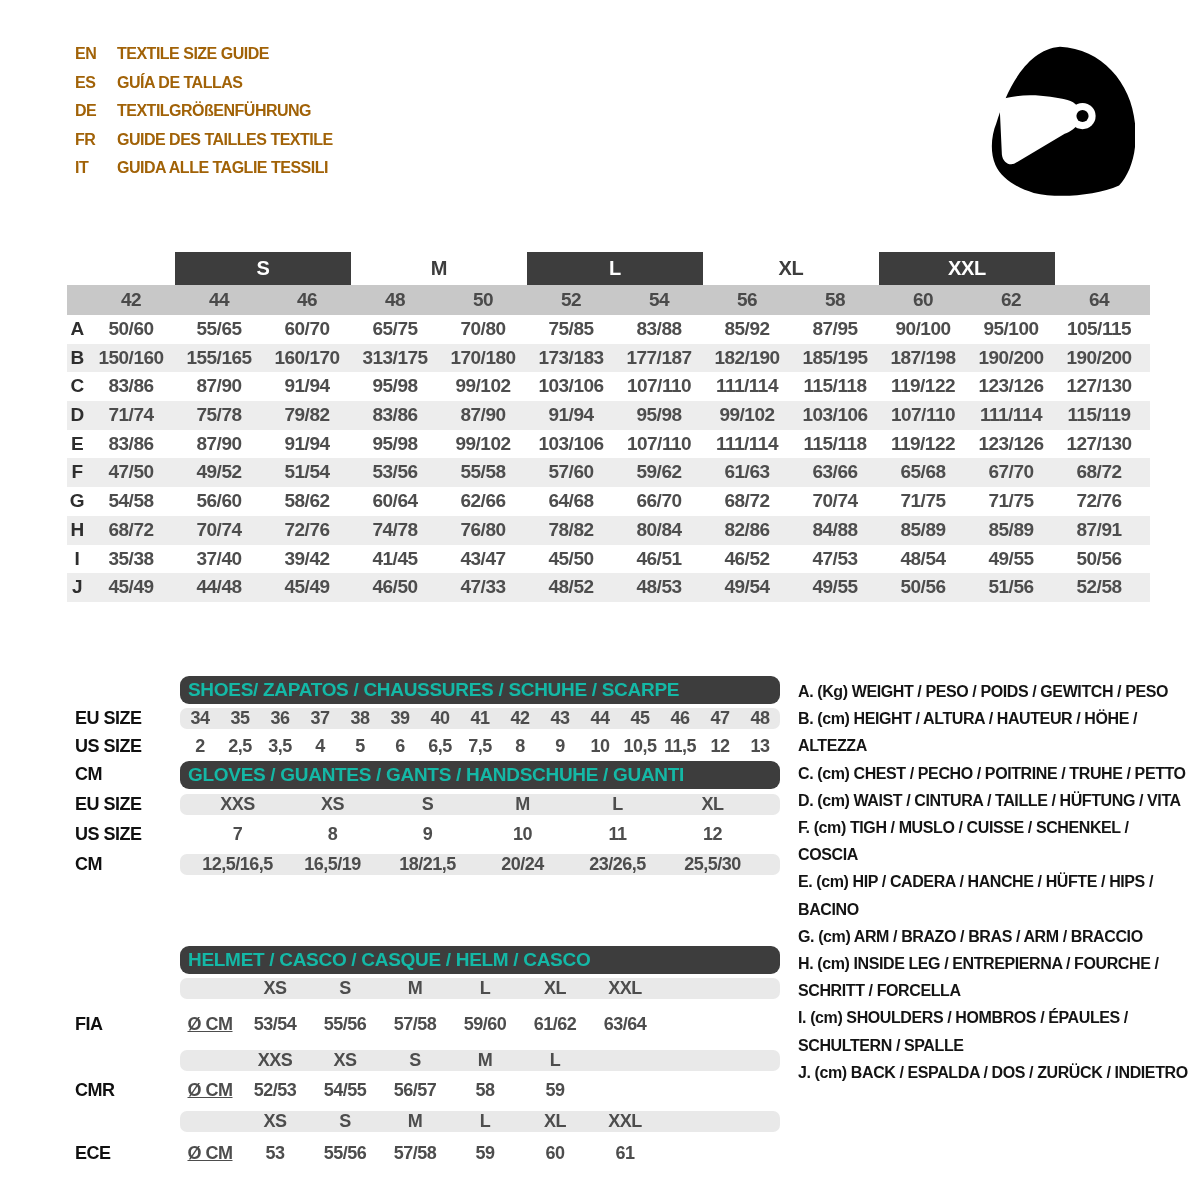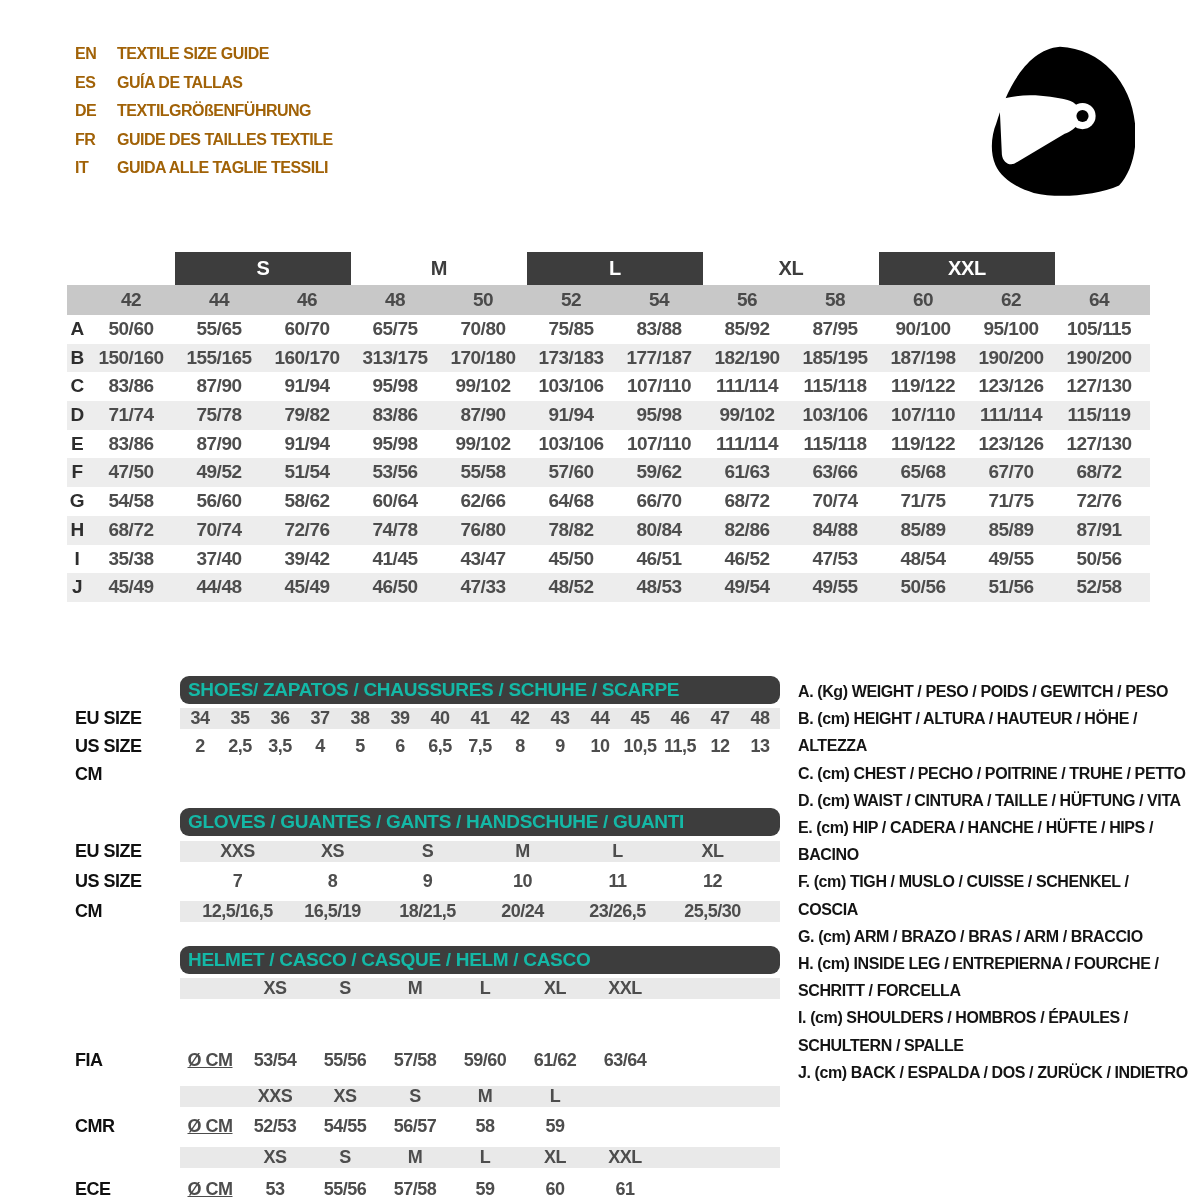--- a/index.html
+++ b/index.html
@@ -30,30 +30,30 @@
   .trow .letter{color:#2e2e2e;}
   .shade{background:#ededed;}
 
   
   .section{position:absolute;left:70px;width:710px;}
   .sec-bar{margin-left:110px;width:600px;height:28px;background:#3d3d3d;color:#14b8a6;
            font-size:19px;line-height:28px;padding-left:8px;box-sizing:border-box;letter-spacing:-0.3px;border-radius:9px;}
   .srow{display:flex;align-items:center;}
   .slabel{width:110px;font-size:18px;color:#101010;letter-spacing:-0.5px;padding-left:5px;
           box-sizing:border-box;display:flex;align-items:center;}
-  .scells{width:600px;display:grid;align-items:center;box-sizing:border-box;}
+  .scells{width:600px;display:grid;align-items:center;box-sizing:border-box;border-radius:7px;}
   .scell{text-align:center;font-size:18px;letter-spacing:-0.5px;color:#4d4d4d;}
   .sshade{background:#e9e9e9;}
   .g15{grid-template-columns:repeat(15,40px);}
   .g6{grid-template-columns:repeat(6,95px);padding-left:10px;}
   .g7{grid-template-columns:60px repeat(6,70px);}
   #shoes-rows .srow{height:28px;}
   #gloves-rows .srow{height:30px;}
   #helmet-rows .srow:nth-child(1){height:28px;}
-  #helmet-rows .srow:nth-child(2){height:44px;margin-top:36px;}
+  #helmet-rows .srow:nth-child(2){height:44px;}
   #helmet-rows .srow:nth-child(3){height:28px;}
   #helmet-rows .srow:nth-child(4){height:32px;}
   #helmet-rows .srow:nth-child(5){height:30px;}
   #helmet-rows .srow:nth-child(6){height:34px;}
   #helmet-rows .scell.unit{color:#4d4d4d;text-decoration:underline;}
 
   
   .legend{position:absolute;left:798px;top:678px;width:394px;}
   .legend-item{font-size:16px;line-height:27.2px;letter-spacing:-0.4px;color:#141414;}
 </style>
@@ -314,21 +314,21 @@
             <div class="scell">12</div>
             <div class="scell">13</div>
           </div>
         </div>
         <div class="srow">
           <div class="slabel">CM</div>
         </div>
       </div>
   </div>
 
-  <div class="section" style="top:808px">
+  <div class="section" style="top:761px">
     <div class="sec-bar">GLOVES / GUANTES / GANTS / HANDSCHUHE / GUANTI</div>
     <div id="gloves-rows">
         <div class="srow">
           <div class="slabel">EU SIZE</div>
           <div class="scells g6 sshade">
             <div class="scell">XXS</div>
             <div class="scell">XS</div>
             <div class="scell">S</div>
             <div class="scell">M</div>
             <div class="scell">L</div>
@@ -434,21 +434,21 @@
           </div>
         </div>
       </div>
   </div>
 
   <div class="legend" id="legend-items">
       <div class="legend-item">A. (Kg) WEIGHT / PESO / POIDS / GEWITCH / PESO</div>
       <div class="legend-item">B. (cm) HEIGHT / ALTURA / HAUTEUR / HÖHE / ALTEZZA</div>
       <div class="legend-item">C. (cm) CHEST / PECHO / POITRINE / TRUHE / PETTO</div>
       <div class="legend-item">D. (cm) WAIST / CINTURA / TAILLE / HÜFTUNG / VITA</div>
+      <div class="legend-item">F. (cm) TIGH / MUSLO / CUISSE / SCHENKEL / COSCIA</div>
       <div class="legend-item">E. (cm) HIP / CADERA / HANCHE / HÜFTE / HIPS / BACINO</div>
-      <div class="legend-item">F. (cm) TIGH / MUSLO / CUISSE / SCHENKEL / COSCIA</div>
       <div class="legend-item">G. (cm) ARM / BRAZO / BRAS / ARM / BRACCIO</div>
       <div class="legend-item">H. (cm) INSIDE LEG / ENTREPIERNA / FOURCHE / SCHRITT / FORCELLA</div>
       <div class="legend-item">I. (cm) SHOULDERS / HOMBROS / ÉPAULES / SCHULTERN / SPALLE</div>
       <div class="legend-item">J. (cm) BACK / ESPALDA / DOS / ZURÜCK / INDIETRO</div>
     </div>
 
 </div>
 
 </body></html>

